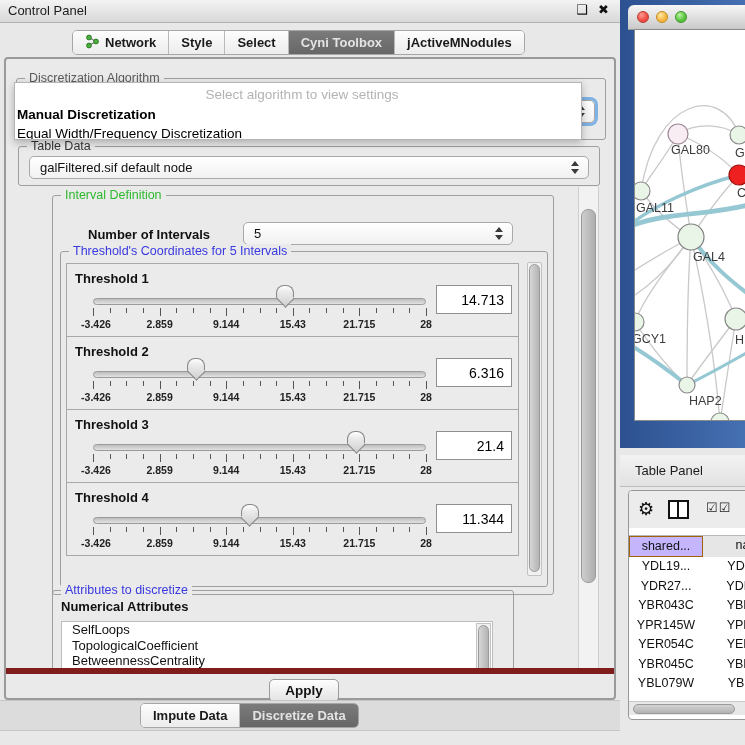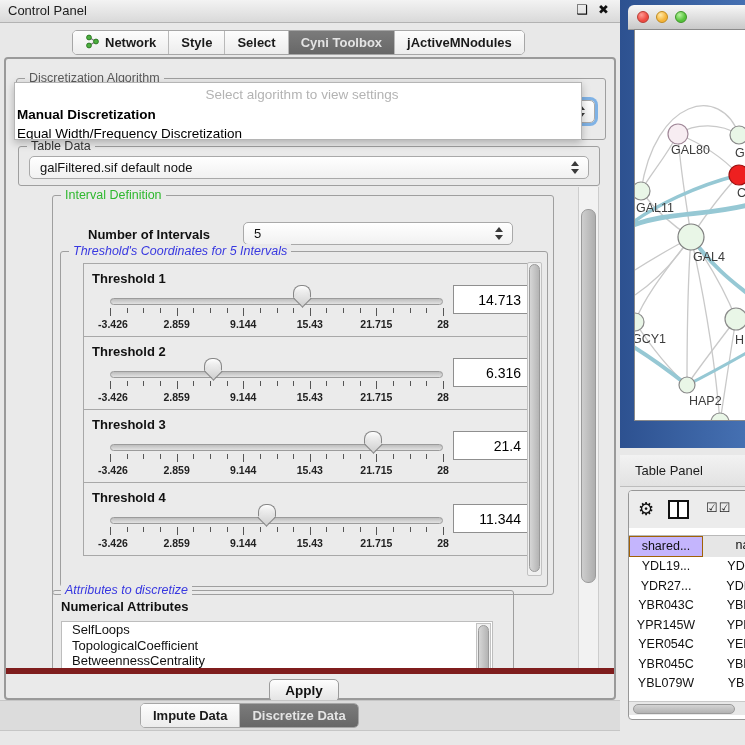--- a/index.html
+++ b/index.html
@@ -21,21 +21,21 @@
   .tab:last-child{border-right:none;}
   .tab.sel{background:linear-gradient(#7b7b7b,#676767);color:#e4e4e4;}
 
   
   .outer-box{position:absolute;left:4px;top:57px;width:608px;height:639px;
     border:2px solid #9a9a9a;border-radius:4px;background:#eaeaea;}
 
   .group{position:absolute;border:1px solid #9f9f9f;border-radius:3px;}
   .gtitle{position:absolute;top:-8px;left:8px;background:#eaeaea;padding:0 4px;font-size:12.5px;white-space:nowrap;}
   .gtitle.green{color:#2eb82e;}
-  .gtitle.blue{color:#3838e0;font-style:italic;}
+  .gtitle.blue{color:#3838e0;}
   .gtitle.dim{color:#5a5a5a;}
 
   .combo{position:absolute;height:23px;border:1px solid #a9a9a9;border-radius:5px;
     background:linear-gradient(#ffffff,#f1f1f1);font-size:13px;color:#111;
     display:flex;align-items:center;padding-left:10px;box-sizing:border-box;}
   .combo .arrows{position:absolute;right:9px;top:4px;}
   .arr-up{width:0;height:0;border-left:4px solid transparent;border-right:4px solid transparent;
     border-bottom:5px solid #3a3a3a;margin-bottom:3px;}
   .arr-dn{width:0;height:0;border-left:4px solid transparent;border-right:4px solid transparent;
     border-top:5px solid #3a3a3a;}
@@ -46,21 +46,21 @@
     border:1px solid #b5b5b5;box-shadow:0 3px 8px rgba(0,0,0,.25);z-index:30;font-size:13.5px;overflow:hidden;}
   .popup-hint{color:#b3b3b3;text-align:center;padding-top:4px;height:18px;padding-left:8px;}
   .popup-item{padding:1px 2px 1px 2px;color:#000;line-height:17px;}
   .popup-item.first{font-weight:bold;}
 
   
   .scroll-area{position:absolute;left:10px;top:128px;width:562px;height:481px;overflow:hidden;background:#eaeaea;}
 
   .noi-label{position:absolute;left:35px;top:31px;font-size:13px;font-weight:bold;color:#111;}
 
-  .thr-rows{position:absolute;left:22px;top:12px;width:455px;}
+  .thr-rows{position:absolute;left:5px;top:12px;width:455px;}
   .th-row{position:relative;width:453px;height:74px;border:1px solid #a8a8a8;background:#ebebeb;
     margin-top:-1px;box-sizing:border-box;}
   .th-label{position:absolute;left:8px;top:7px;font-size:13px;font-weight:bold;color:#111;}
   .slider-area{position:absolute;left:26px;right:92px;top:0;height:74px;}
   .track{position:absolute;left:0;right:0;top:34px;height:5px;border:1px solid #9b9b9b;border-radius:4px;
     background:linear-gradient(#bdbdbd,#e2e2e2);}
   .tick{position:absolute;top:44px;width:1px;height:5px;background:#555;}
   .tick.major{height:8px;}
   .tick-label{position:absolute;top:54px;transform:translateX(-50%);font-size:10.5px;font-weight:600;color:#222;white-space:nowrap;}
   .thumb{position:absolute;top:21px;width:18px;height:22px;z-index:2;}

